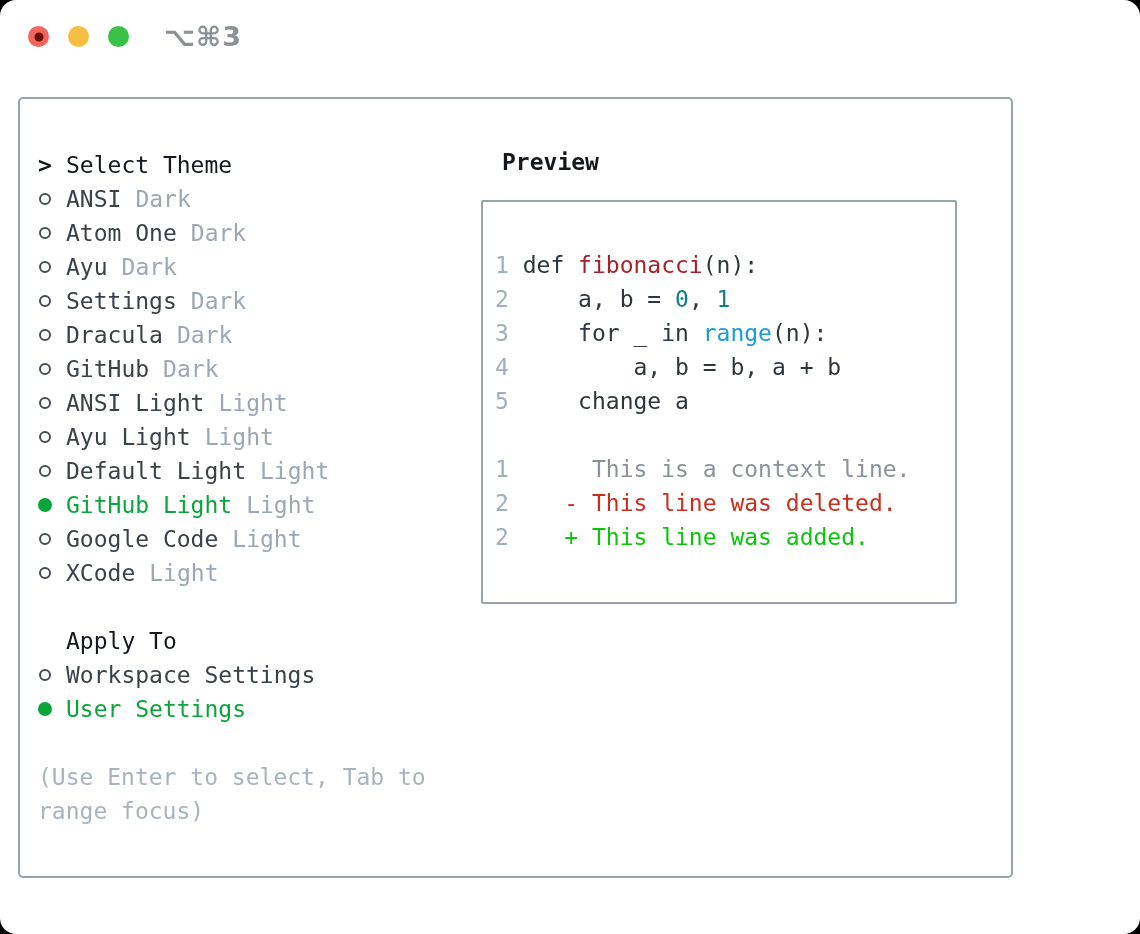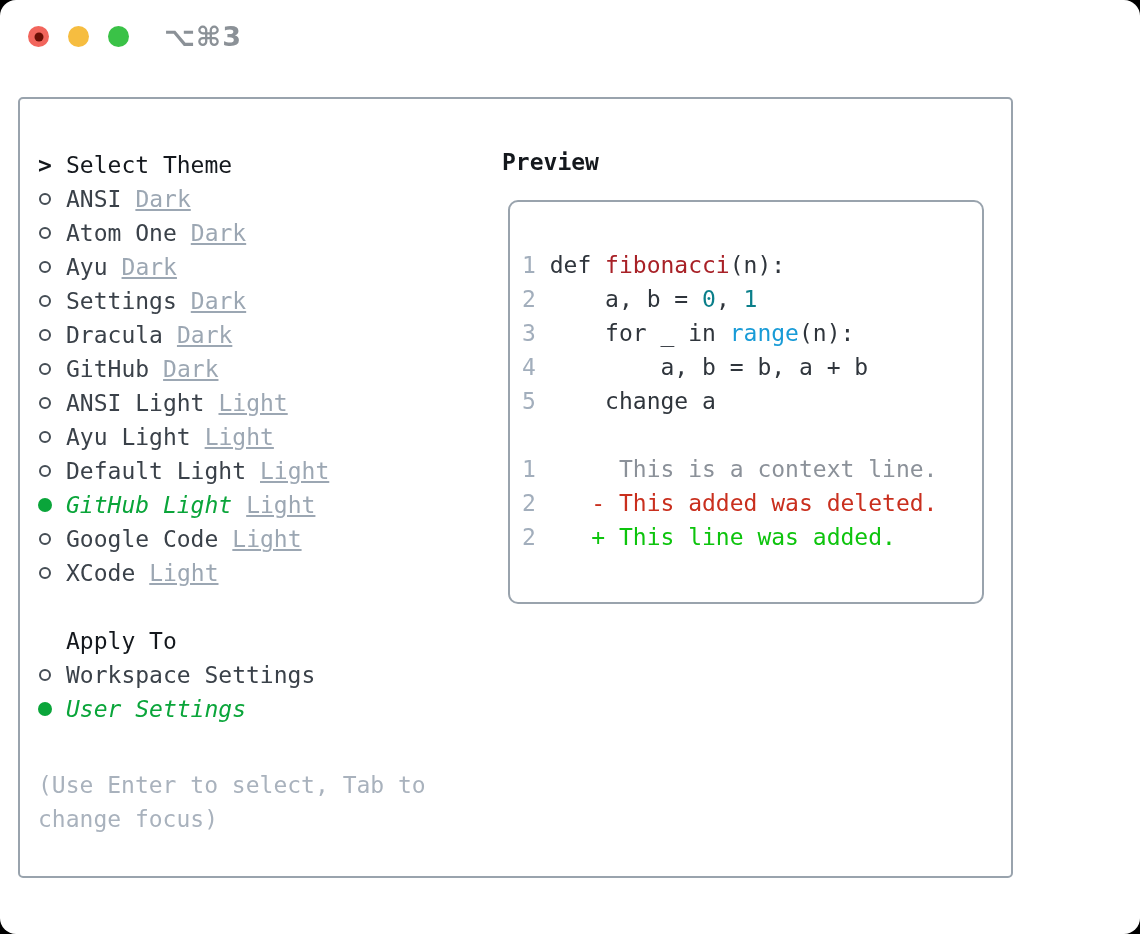--- a/index.html
+++ b/index.html
@@ -25,29 +25,29 @@
 
   
   .left-col{position:absolute;left:18px;top:49px;width:450px;}
   .row{display:flex;align-items:center;height:34px;font-size:23px;white-space:pre;}
   .prefix{width:28px;display:flex;align-items:center;flex:none;}
   .chevron{font-weight:700;color:var(--ink);}
   .ring{width:12px;height:12px;border:2px solid #454d55;border-radius:50%;box-sizing:border-box;margin-left:1px;}
   .bullet{width:14px;height:14px;border-radius:50%;background:var(--sel-green);}
   .hdr{font-weight:400;color:var(--ink);}
   .item-name{color:var(--item);}
-  .item-name.selected{color:var(--sel-green);font-style:italic;}
-  .variant{color:var(--muted);margin-left:14px;text-decoration:underline;}
+  .item-name.selected{color:var(--sel-green);}
+  .variant{color:var(--muted);margin-left:14px;}
   .gap{height:34px;}
-  .hint{font-size:23px;line-height:34px;color:var(--hint);margin-top:8px;}
+  .hint{font-size:23px;line-height:34px;color:var(--hint);margin-top:0;}
 
   
   .preview-header{position:absolute;left:482px;top:50px;font-size:23px;font-weight:700;color:var(--ink);}
-  .preview-box{position:absolute;left:488px;top:101px;width:476px;height:404px;
-    border:2px solid var(--border);border-radius:10px;box-sizing:border-box;
+  .preview-box{position:absolute;left:461px;top:101px;width:476px;height:404px;
+    border:2px solid var(--border);border-radius:2px;box-sizing:border-box;
     padding:46px 0 0 12px;overflow:hidden;}
   .code-line{height:34px;line-height:34px;font-size:23px;white-space:pre;}
   .c-lineno{color:var(--lineno);}
   .c-fg{color:var(--code-fg);}
   .c-func{color:var(--func-red);}
   .c-num{color:var(--num-teal);}
   .c-call{color:var(--call-blue);}
   .c-context{color:var(--ctx-gray);margin-top:36px;}
   .c-deleted{color:var(--del-red);}
   .c-added{color:var(--add-green);}
@@ -100,31 +100,31 @@
 
       <div id="apply-list">
           <div class="row"><span class="prefix"><span class="ring"></span></span><span class="item-name">Workspace Settings</span></div>
           <div class="row"><span class="prefix"><span class="bullet"></span></span><span class="item-name selected">User Settings</span></div>
         </div>
 
       <div class="gap"></div>
 
       <div class="hint">
         <div>(Use Enter to select, Tab to</div>
-        <div>change focus)</div>
+        <div>range focus)</div>
       </div>
     </div>
 
     <div class="preview-header">Preview</div>
     <div class="preview-box" id="preview-box">
         <div class="code-line"><span class="c-lineno">1 </span><span class="c-fg">def </span><span class="c-func">fibonacci</span><span class="c-fg">(n):</span></div>
         <div class="code-line"><span class="c-lineno">2 </span><span class="c-fg">    a, b = </span><span class="c-num">0</span><span class="c-fg">, </span><span class="c-num">1</span></div>
         <div class="code-line"><span class="c-lineno">3 </span><span class="c-fg">    for _ in </span><span class="c-call">range</span><span class="c-fg">(n):</span></div>
         <div class="code-line"><span class="c-lineno">4 </span><span class="c-fg">        a, b = b, a + b</span></div>
         <div class="code-line"><span class="c-lineno">5 </span><span class="c-fg">    change a</span></div>
         <div class="code-line"></div>
         <div class="code-line"><span class="c-lineno">1 </span><span class="c-context">     This is a context line.</span></div>
-        <div class="code-line"><span class="c-lineno">2 </span><span class="c-deleted">   - This added was deleted.</span></div>
+        <div class="code-line"><span class="c-lineno">2 </span><span class="c-deleted">   - This line was deleted.</span></div>
         <div class="code-line"><span class="c-lineno">2 </span><span class="c-added">   + This line was added.</span></div>
       </div>
 
   </div>
 </div>
 
 </body></html>

